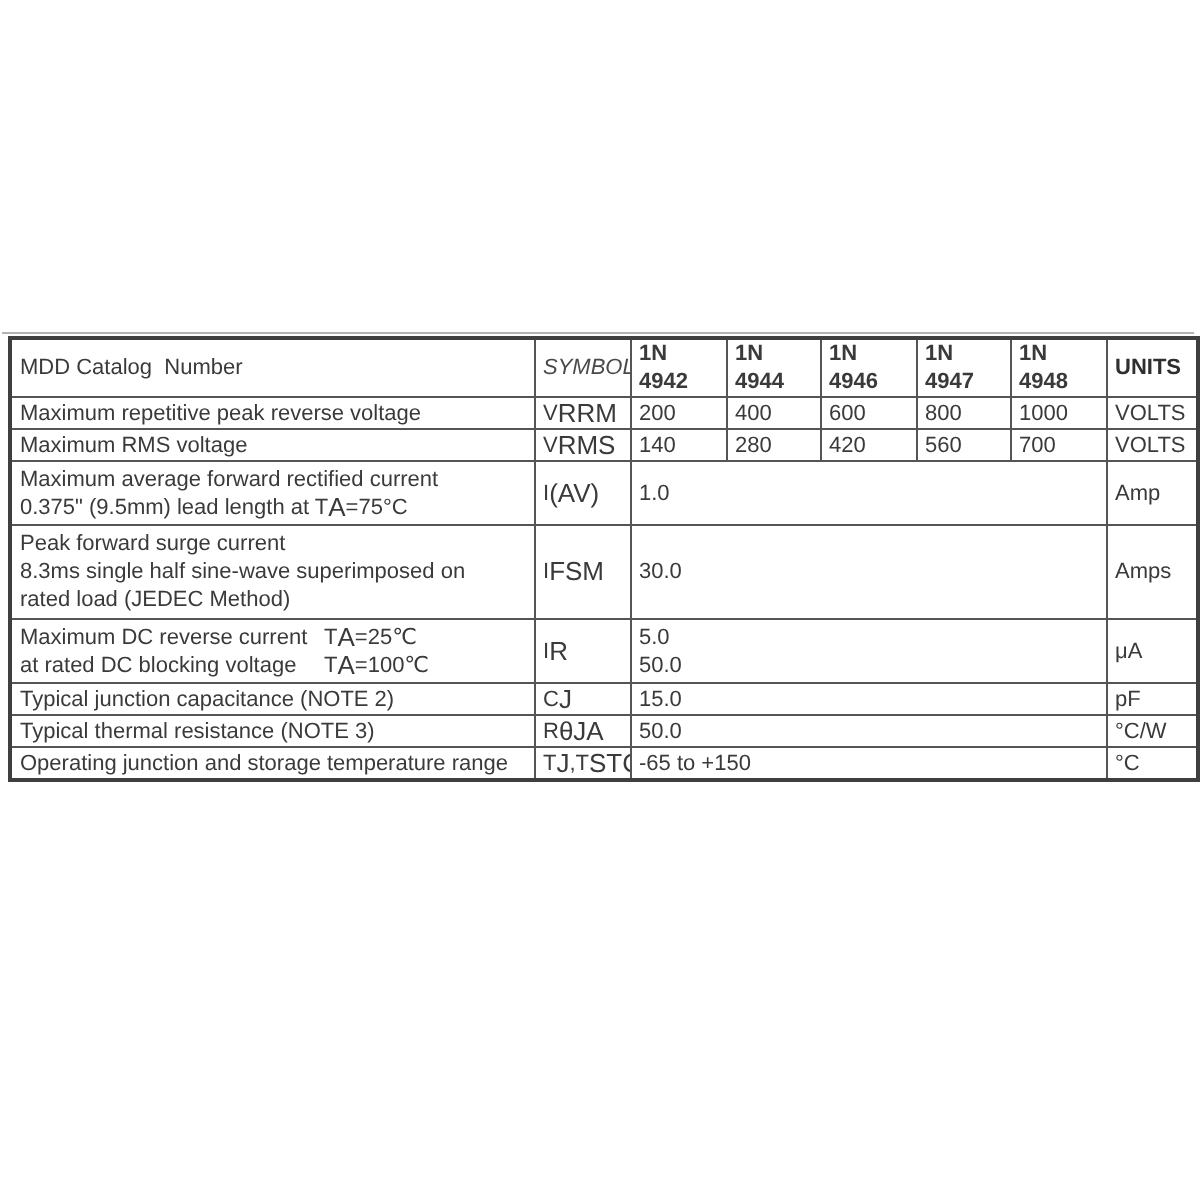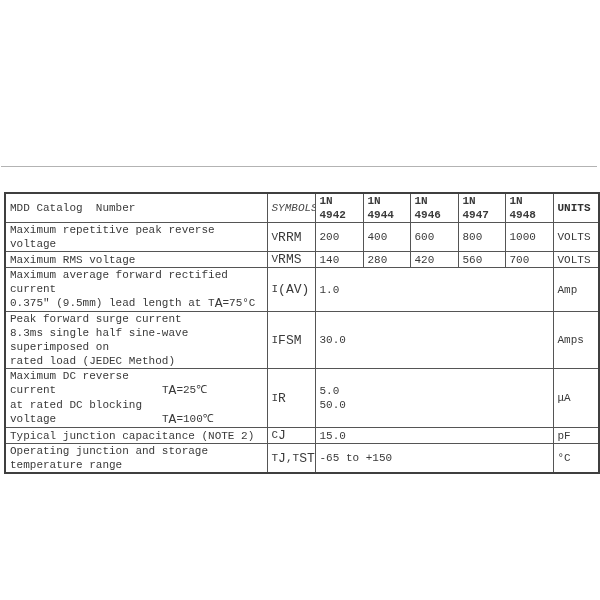--- a/index.html
+++ b/index.html
@@ -6,21 +6,21 @@
   body{
     width:600px;height:600px;background:#ffffff;position:relative;
     font-family:"Liberation Sans","DejaVu Sans",sans-serif;
     color:#3a3a3a;
   }
   .divider{
     position:absolute;left:1px;top:166px;width:596px;height:0;
     border-top:1px solid #b3b3b3;
   }
   .tablewrap{
-    position:absolute;left:4px;top:192px;width:594px;font-family:Liberation Mono, monospace;
+    position:absolute;left:4px;top:168px;width:594px;
   }
   table.ds{
     border-collapse:collapse;table-layout:fixed;width:594px;
     border:2px solid #3f3f3f;
   }
   table.ds td{
     border:1px solid #555555;
     padding:0 4px;
     font-size:11px;
     line-height:14px;
@@ -146,20 +146,26 @@
   </tr>
 
 
   <tr class="r-s">
     <td>Typical junction capacitance (NOTE 2)</td>
     <td class="c-sym"><span>C</span><span class="sb">J</span></td>
     <td class="c-val" colspan="5">15.0</td>
     <td class="c-unit">pF</td>
   </tr>
 
+  <tr class="r-s">
+    <td>Typical thermal resistance (NOTE 3)</td>
+    <td class="c-sym"><span>R</span><span class="sb">θJA</span></td>
+    <td class="c-val" colspan="5">50.0</td>
+    <td class="c-unit">°C/W</td>
+  </tr>
 
   <tr class="r-s">
     <td>Operating junction and storage temperature range</td>
     <td class="c-sym"><span>T</span><span class="sb">J</span><span>,T</span><span class="sb">STG</span></td>
     <td class="c-val" colspan="5">-65 to +150</td>
     <td class="c-unit">°C</td>
   </tr>
 
 </tbody>
     </table>

